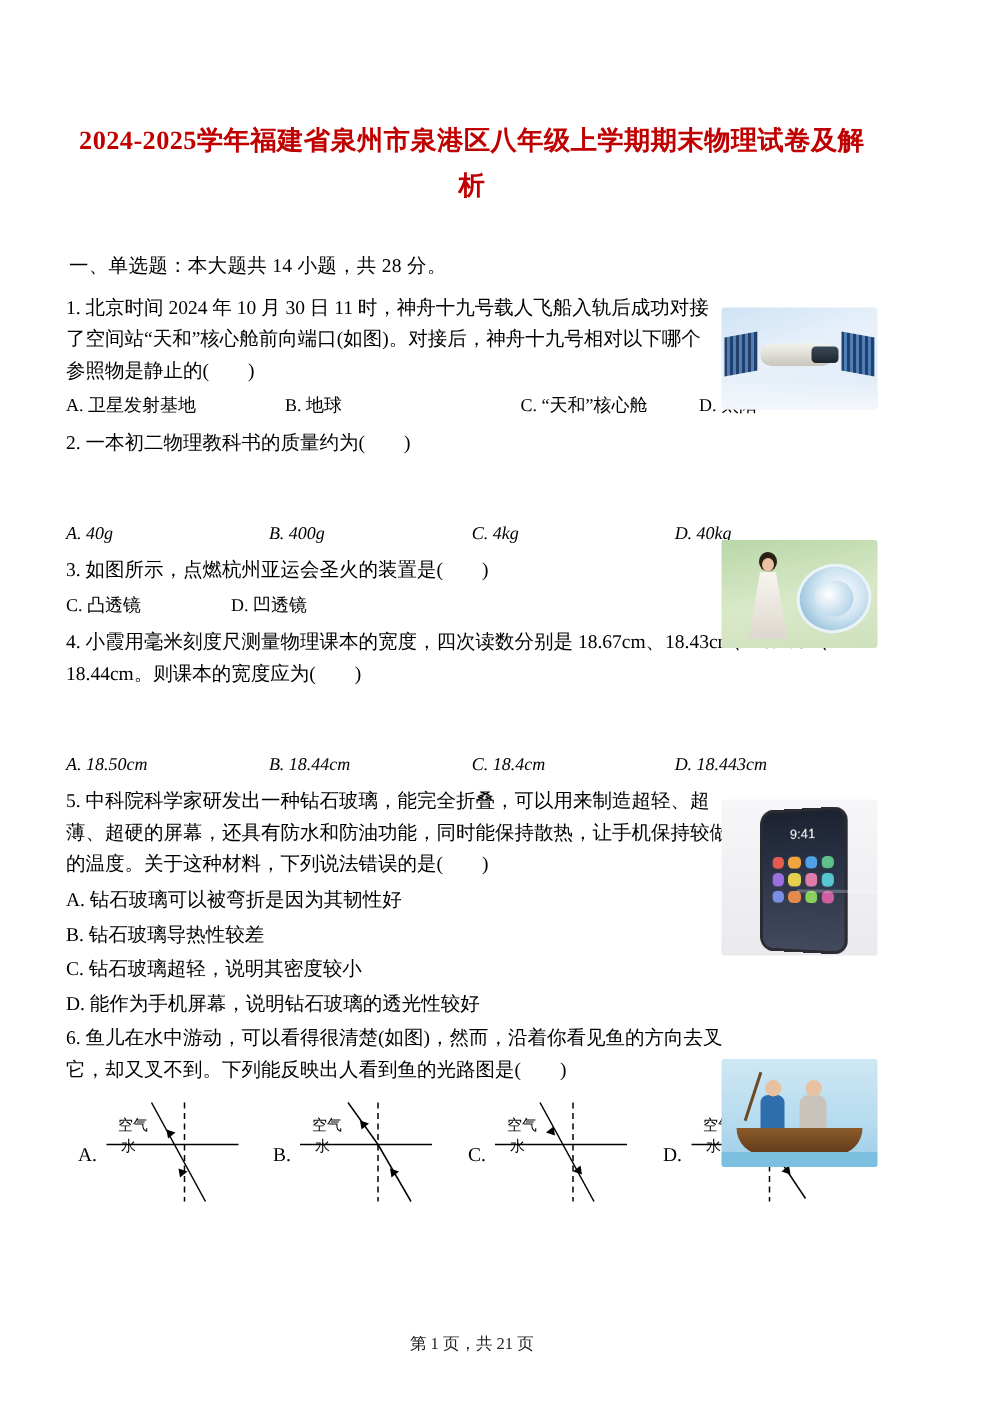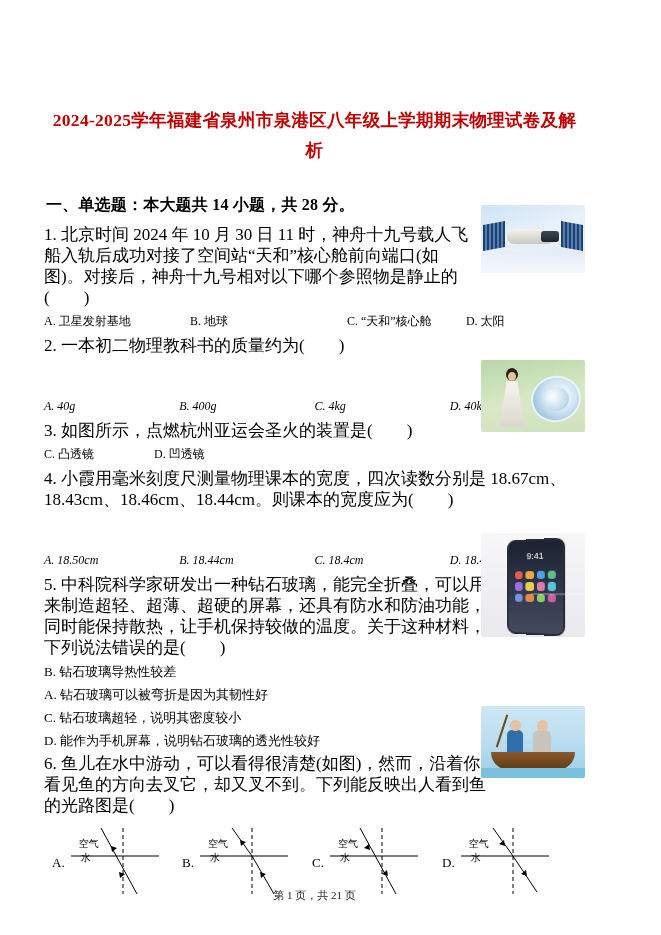--- a/index.html
+++ b/index.html
@@ -7,39 +7,39 @@
     width:661px;height:935px;
     background:#ffffff;
     font-family:"Liberation Serif", serif;
     color:#000;
     overflow:hidden;
   }
   .page{
     position:relative;
     width:629px;height:935px;
     box-sizing:border-box;
-    padding:83px 44px 0 44px;
+    padding:56px 44px 0 44px;
   }
   .doc-title{
     color:#c00000;
     font-weight:bold;
     font-size:17.5px;
     line-height:30px;
     text-align:center;
     letter-spacing:0.3px;
     margin:22px 0 0 0;
   }
   .section-head{
-    font-weight:bold;
-    font-size:16px;
+    font-weight:normal;
+    font-size:13px;
     margin:30px 0 8px 2px;
     letter-spacing:0.2px;
   }
   .q{
-    font-size:17px;
+    font-size:13px;
     line-height:21px;
     margin:0 0 3px 0;
     position:relative;
   }
   .q p{margin:0;}
   .opts{
     display:flex;
     font-size:12px;
     line-height:21px;
     margin:0 0 3px 0;
@@ -228,22 +228,22 @@
     <span class="o">A. 18.50cm</span>
     <span class="o">B. 18.44cm</span>
     <span class="o">C. 18.4cm</span>
     <span class="o">D. 18.443cm</span>
   </div>
 
   <div class="q narrow2">
     <p>5. 中科院科学家研发出一种钻石玻璃，能完全折叠，可以用来制造超轻、超薄、超硬的屏幕，还具有防水和防油功能，同时能保持散热，让手机保持较做的温度。关于这种材料，下列说法错误的是(　　)</p>
   </div>
   <div class="opts-stack">
+    <div class="o">A. 钻石玻璃可以被弯折是因为其韧性好</div>
     <div class="o">B. 钻石玻璃导热性较差</div>
-    <div class="o">A. 钻石玻璃可以被弯折是因为其韧性好</div>
     <div class="o">C. 钻石玻璃超轻，说明其密度较小</div>
     <div class="o">D. 能作为手机屏幕，说明钻石玻璃的透光性较好</div>
   </div>
 
   <div class="q narrow2" style="margin-top:2px">
     <p>6. 鱼儿在水中游动，可以看得很清楚(如图)，然而，沿着你看见鱼的方向去叉它，却又叉不到。下列能反映出人看到鱼的光路图是(　　)</p>
   </div>
 
   <div class="refr-row">
 

